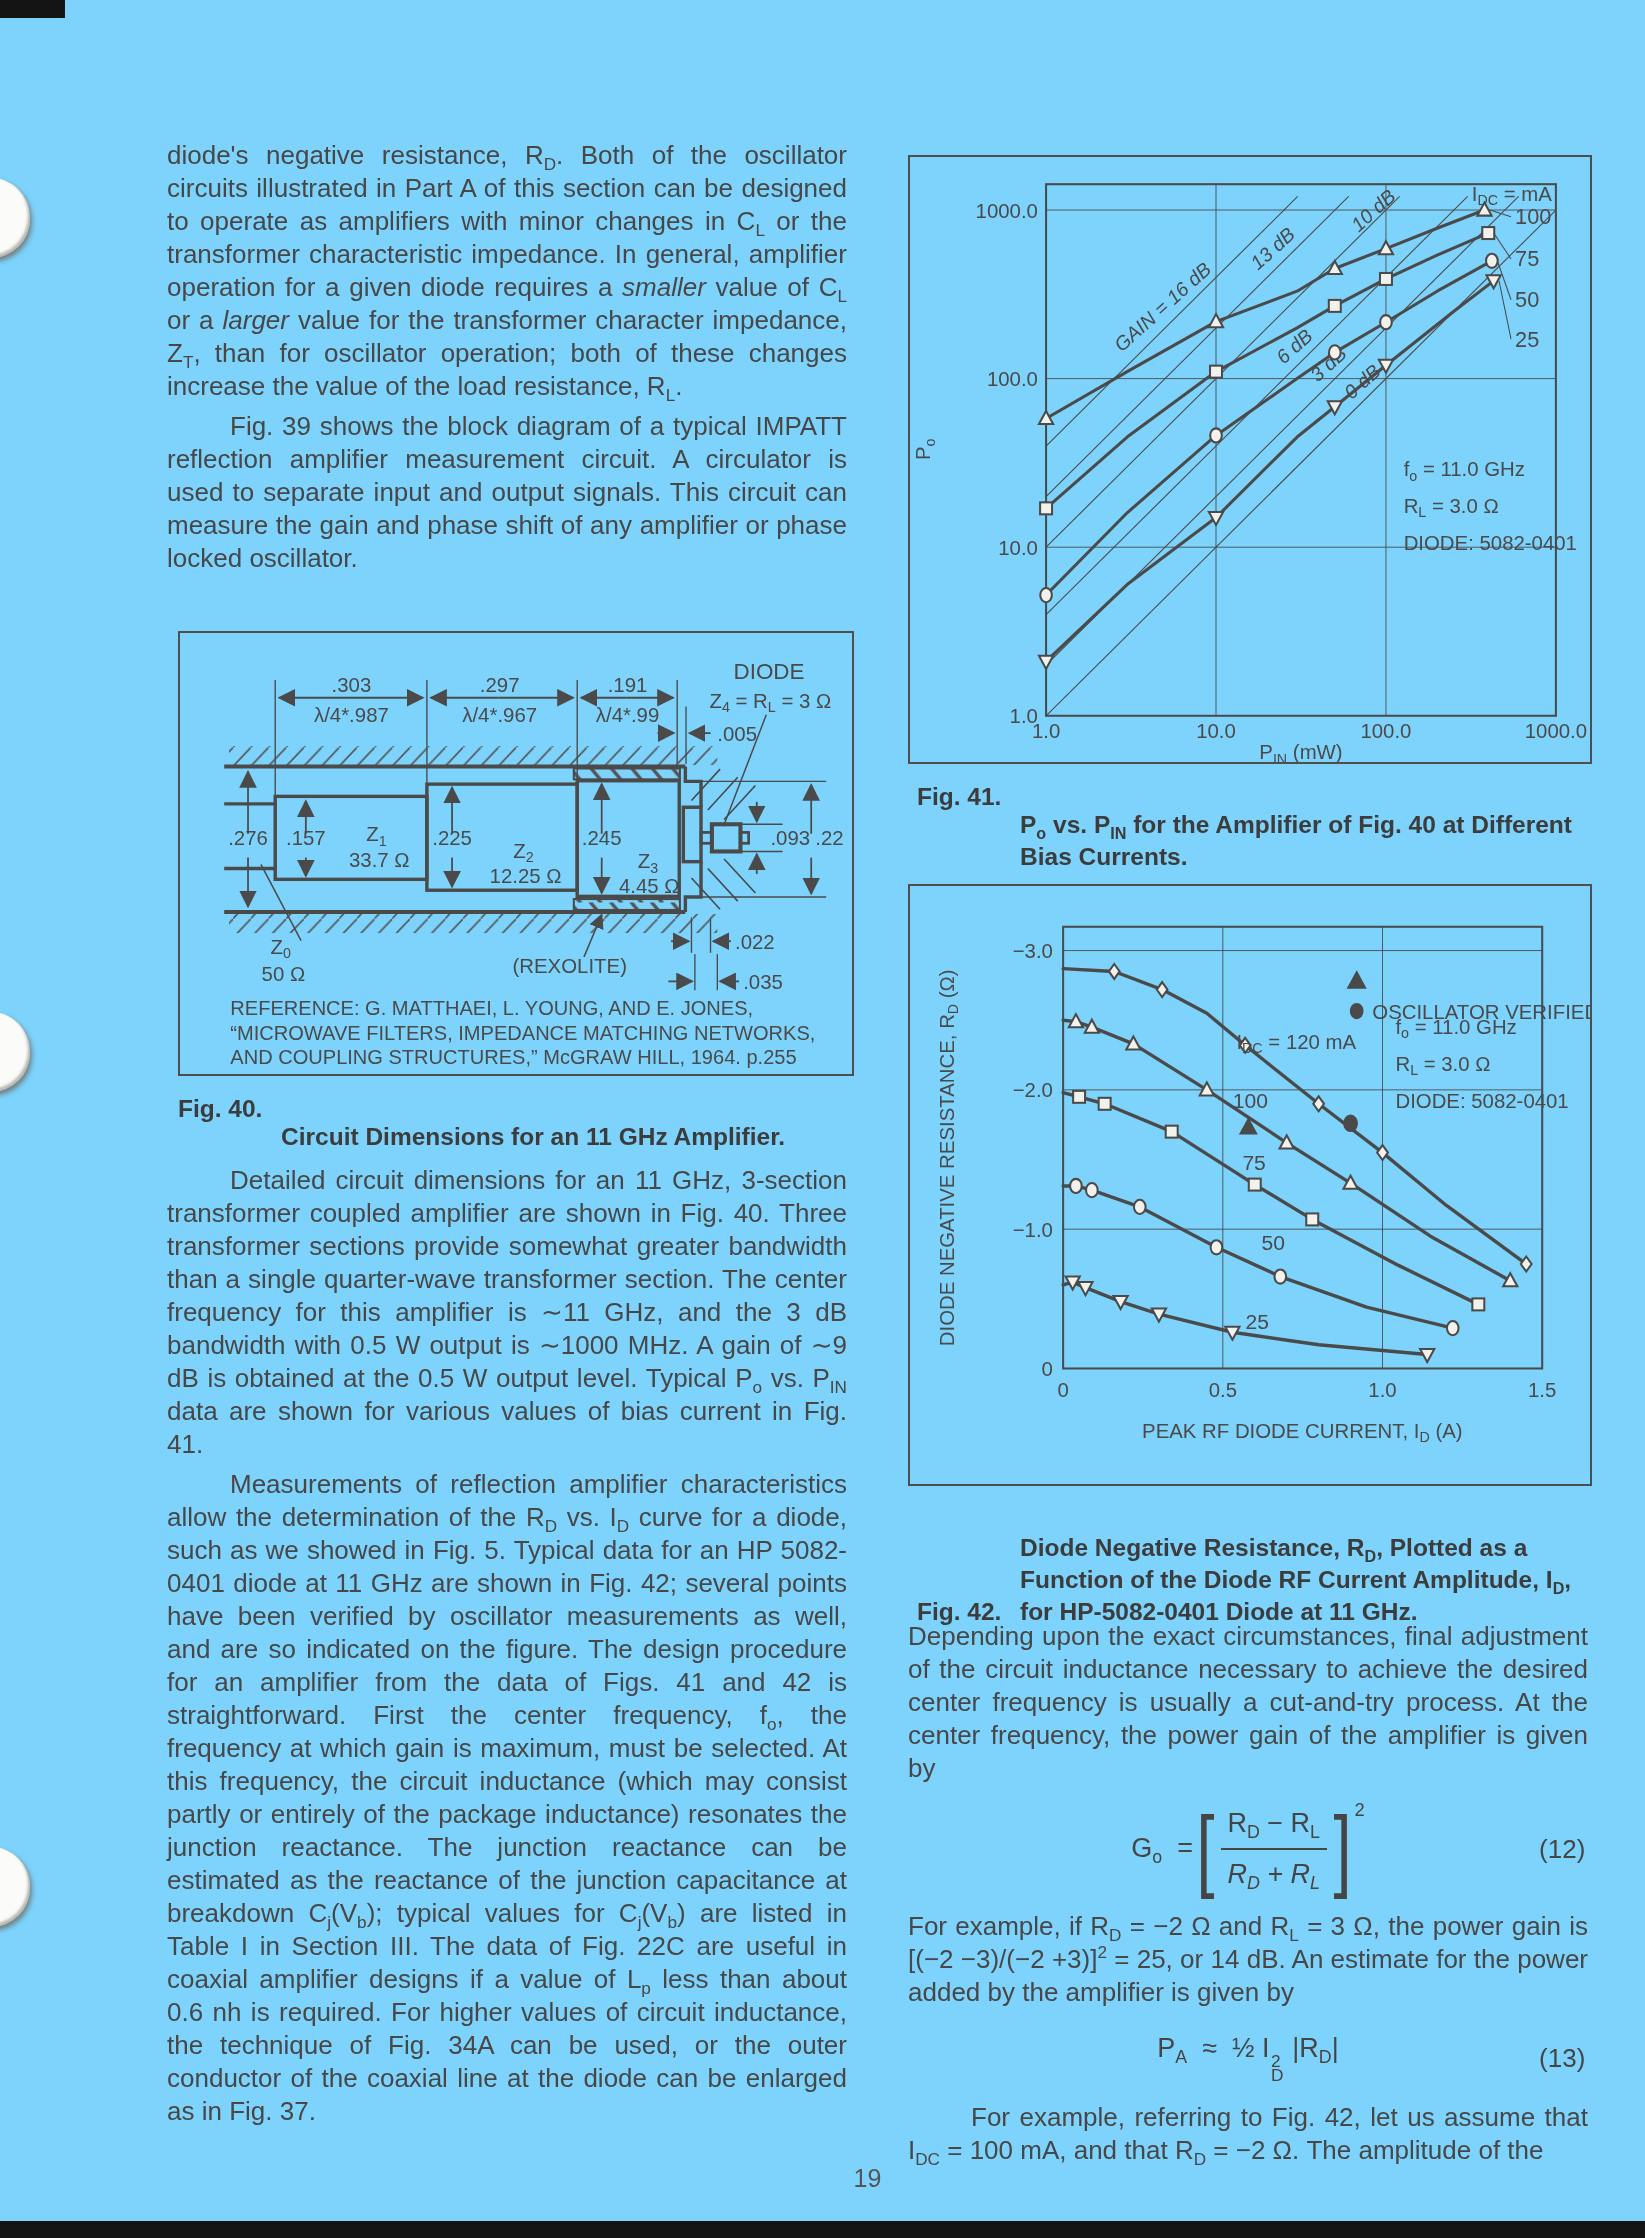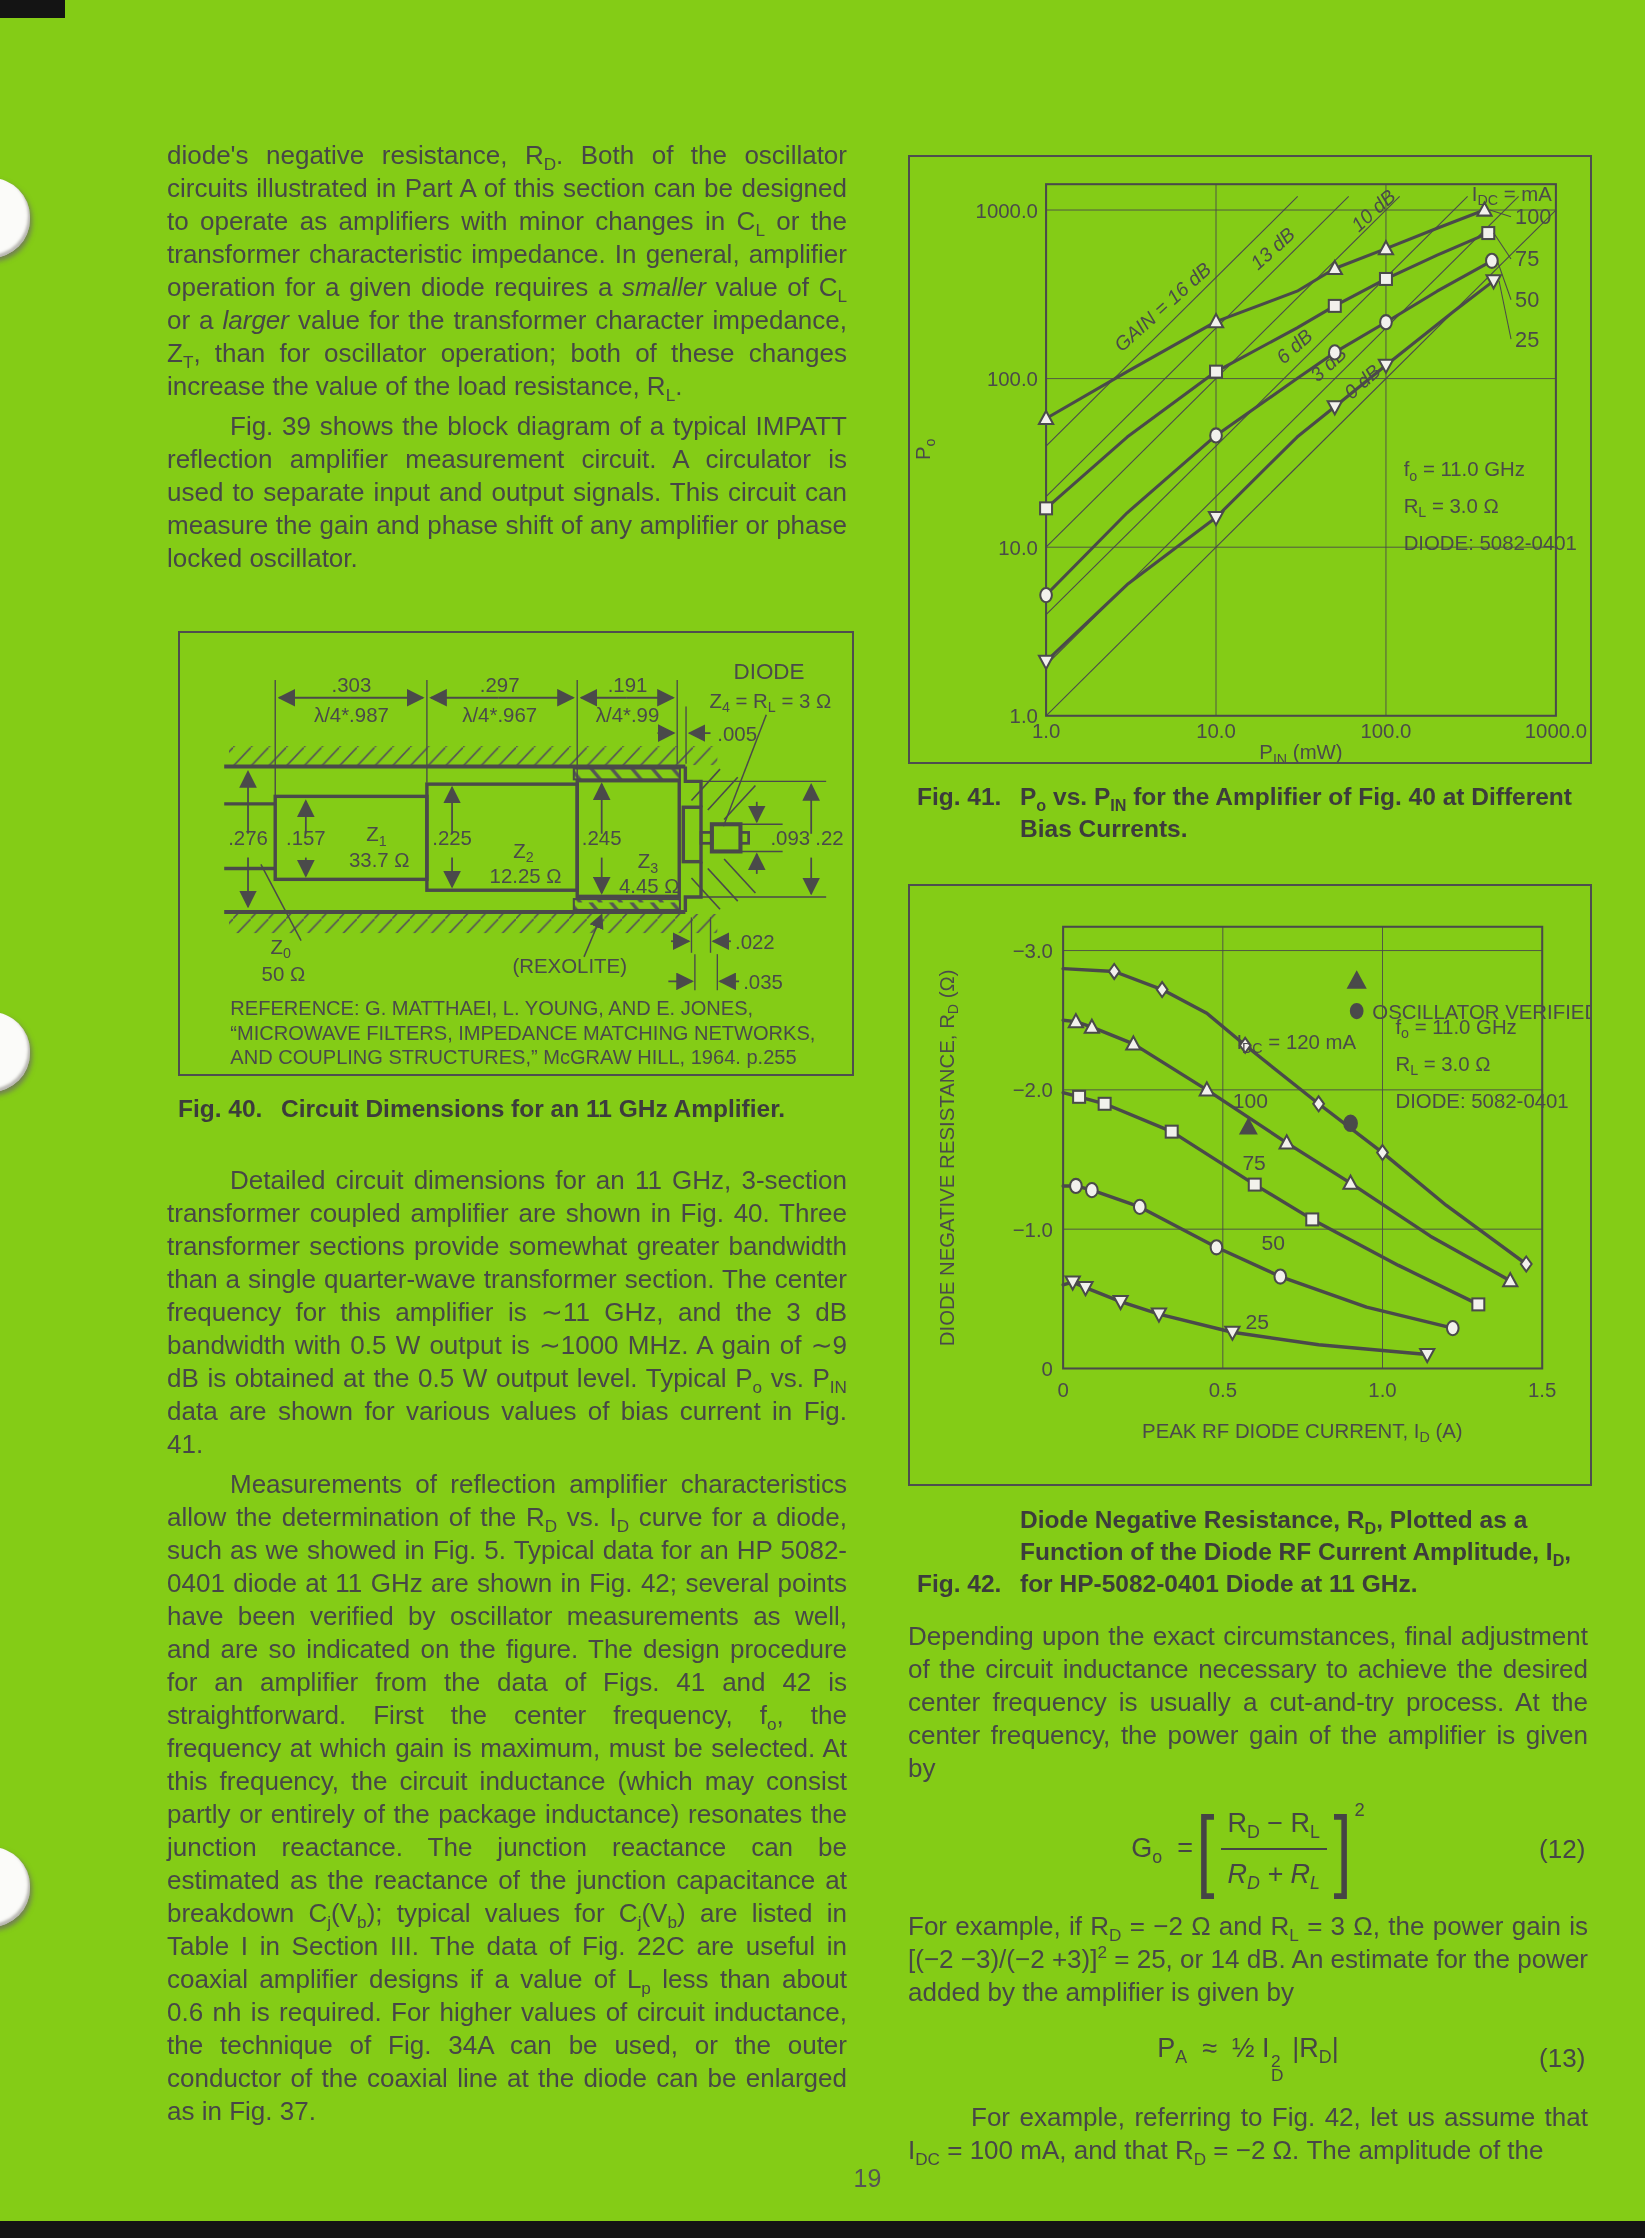--- a/index.html
+++ b/index.html
@@ -1,34 +1,34 @@
 <!DOCTYPE html>
 <html style="font-size:11px"><head>
 <meta charset="utf-8">
 <style>
   html,body{margin:0;padding:0;background:#d8d6d1;}
-  #page{position:relative;width:1646px;height:2239px;background:#84cc16;overflow:hidden;
+  #page{position:relative;width:1646px;height:2239px;background:#7dd3fc;overflow:hidden;
         font-family:"Liberation Sans",sans-serif;color:#454545;}
   
   .bar{position:absolute;background:#141414;}
   .curl{position:absolute;left:-9.5px;width:39px;height:80px;background:#fbfbf9;
         border-radius:0 41px 41px 0;box-shadow:2px 3.4px 4.8px rgba(110,108,100,.8), inset -2px -2.7px 2.7px rgba(130,128,120,.55);}
   
   .col{position:absolute;text-align:justify;font-size:26px;line-height:33px;color:#474747;}
   .col p{margin:0 0 6.8px 0;}
   p.ind{text-indent:63px;}
   sub{font-size:66%;line-height:0;}
   sup{font-size:66%;line-height:0;}
   i{font-style:italic;}
   
   .figbox{position:absolute;border:2px solid #4e4e4e;background:transparent;}
   .figbox svg{display:block;width:100%;height:100%;}
   .caption{position:absolute;display:flex;font-size:24.5px;line-height:32px;font-weight:bold;color:#3c3c3c;text-align:left;}
   .caption .fnum{flex:0 0 103px;}
-  .caption .ftxt{flex:1;}
+  .caption .ftxt{flex:1;margin-top:28px;}
   
   .eq-row{position:relative;display:flex;justify-content:center;align-items:center;font-size:27px;color:#454545;}
   .eq12{margin:20.4px 0 17.7px;}
   .eq13{margin:23px 0 17.7px;}
   .eq-num{position:absolute;right:2.7px;top:50%;transform:translateY(-50%);font-size:26px;}
   .frac{display:inline-flex;flex-direction:column;text-align:center;margin:0 2.7px;}
   .frac .fnumr{padding:1.4px 6.8px 8.2px;}
   .frac .fden{border-top:2px solid #454545;padding:8.2px 6.8px 1.4px;font-style:italic;}
   .bracket{font-size:90px;font-weight:300;line-height:.85;transform:scaleX(.72);color:#454545;}
   .eq-exp{font-size:18.4px;transform:translateY(-39px);display:inline-block;}

